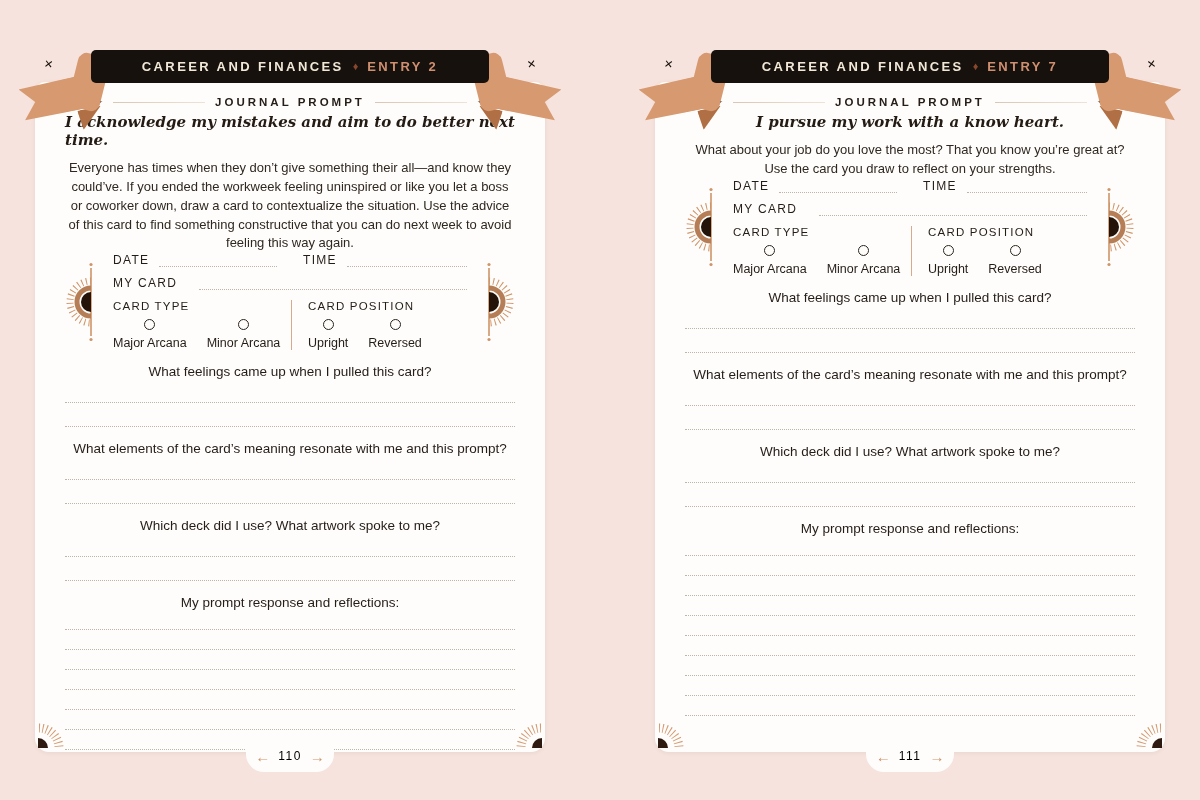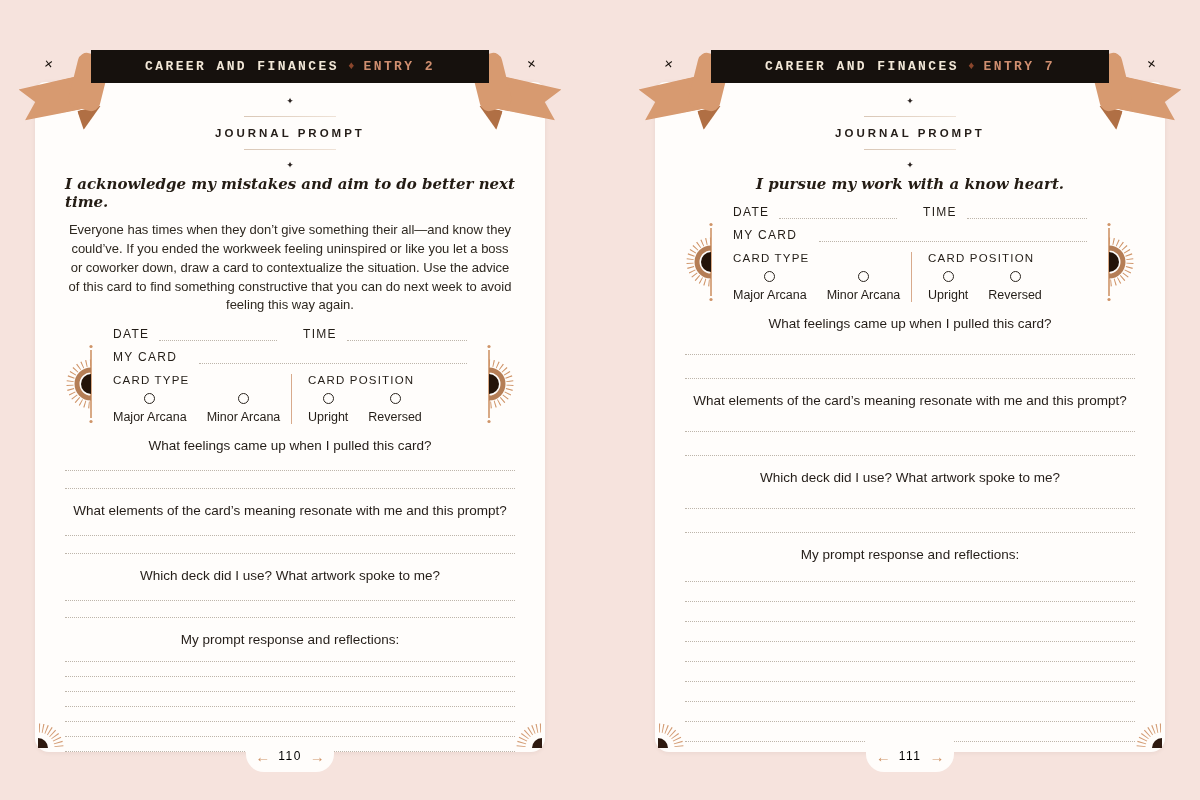--- a/index.html
+++ b/index.html
@@ -9,48 +9,48 @@
   }
   *{margin:0;padding:0;box-sizing:border-box;}
   body{width:1200px;height:800px;font-family:"Liberation Sans",sans-serif;}
   .canvas{position:relative;width:1200px;height:800px;background:var(--bg);overflow:hidden;}
   .page{position:absolute;top:82px;width:510px;height:670px;background:var(--page);
         border-radius:10px 10px 14px 14px;box-shadow:0 1px 4px rgba(90,60,50,.08);}
   .page.left{left:35px;} .page.right{left:655px;}
 
   
   .banner{position:absolute;top:-32px;left:56px;right:56px;height:33px;background:var(--banner_bg);
-          border-radius:0;display:flex;align-items:center;justify-content:center;gap:9px;z-index:3;font-family:Liberation Mono, monospace;}
+          border-radius:5px;display:flex;align-items:center;justify-content:center;gap:9px;z-index:3;}
   .banner-title{color:var(--banner_text);font-size:13px;font-weight:bold;letter-spacing:2.4px;}
   .banner-diamond{color:var(--diamond);font-size:11px;line-height:1;}
   .banner-entry{color:var(--entry);font-size:13px;font-weight:bold;letter-spacing:2.4px;}
   .ribbon{position:absolute;top:-30px;width:96px;height:88px;z-index:2;}
   .ribbon.rl{left:-14px;} .ribbon.rr{right:-14px;transform:scaleX(-1);}
   .r-curl{position:absolute;left:52px;top:2px;width:32px;height:56px;background:var(--ribbon);
           border-radius:9px;transform:rotate(14deg);}
   .r-tail{position:absolute;left:0;top:28px;width:76px;height:34px;background:var(--ribbon);
           transform:rotate(-12deg);clip-path:polygon(0 4%,100% 0,100% 100%,0 96%,18% 50%);}
   .r-fold{position:absolute;left:58px;top:56px;width:24px;height:20px;background:var(--ribbon_dark);
           clip-path:polygon(0 0,100% 0,10% 100%);transform:rotate(-12deg);}
   .burst{position:absolute;z-index:1;}
   .b-l{left:58px;top:-14px;} .b-r{right:58px;top:-14px;transform:scaleX(-1);}
   .sparkle{position:absolute;font-size:11px;color:#17100b;z-index:4;}
   .sp-l{left:9px;top:-24px;transform:rotate(8deg);} .sp-r{right:9px;top:-24px;transform:rotate(-8deg);}
 
   
   .content{position:absolute;inset:0;padding:10px 30px 0;display:flex;flex-direction:column;align-items:center;}
-  .prompt-row{display:flex;align-items:center;gap:10px;margin-top:4px;flex-direction:column;}
+  .prompt-row{display:flex;align-items:center;gap:10px;margin-top:4px;}
   .prompt-line{width:92px;height:1px;background:linear-gradient(to right,#d9c7b6,#efe2d6);}
   .prompt-star{color:#2b2320;font-size:9px;}
   .prompt-label{font-size:11.5px;font-weight:bold;letter-spacing:3px;color:#241d18;}
   .affirmation{font-family:"DejaVu Serif",serif;font-style:italic;font-weight:bold;
                font-size:15px;color:#241c14;margin-top:5px;}
   .intro{font-size:13px;line-height:1.45;text-align:center;color:#2e2820;margin-top:10px;max-width:452px;}
 
-  .fields-row{display:flex;align-items:flex-end;width:100%;margin-top:12px;gap:4px;}
+  .fields-row{display:flex;align-items:center;width:100%;gap:4px;}
   .fields{flex:1;padding:0 10px;}
   .dt-row{display:flex;gap:26px;}
   .fg{display:flex;flex:1;align-items:flex-end;gap:10px;}
   .f-label{font-size:12px;letter-spacing:1.3px;color:var(--text);white-space:nowrap;}
   .dotline{flex:1;border-bottom:1.4px dotted var(--line_dot);height:14px;}
   .card-row{display:flex;align-items:flex-end;gap:22px;margin-top:9px;}
   .choices{display:flex;margin-top:10px;}
   .col-type{flex:1.12;}
   .col-pos{flex:1;border-left:1px solid var(--divider);padding-left:16px;}
   .choice-title{font-size:11.5px;letter-spacing:1.2px;color:var(--text);}
@@ -240,20 +240,21 @@
 
     <div class="content">
       <div class="prompt-row">
         <span class="prompt-star">✦</span>
         <span class="prompt-line"></span>
         <span class="prompt-label">JOURNAL PROMPT</span>
         <span class="prompt-line"></span>
         <span class="prompt-star">✦</span>
       </div>
       <div class="affirmation">I pursue my work with a know heart.</div>
+      <p class="intro">What about your job do you love the most? That you know you’re great at? Use the card you draw to reflect on your strengths.</p>
 
       <div class="fields-row">
         <svg class="ornament orn-l" width="34" height="80" viewBox="0 0 34 80">
           <circle cx="26" cy="2.5" r="1.6" fill="#cf9468"></circle>
             <circle cx="26" cy="77.5" r="1.6" fill="#cf9468"></circle>
           <line x1="26" y1="6" x2="26" y2="74" stroke="#cf9468" stroke-width="1.6"></line>
           <path d="M26,19 A21,21 0 0,0 26,61" fill="none" stroke="#cf9468" stroke-width="7" stroke-dasharray="1,3.2"></path>
           <path d="M26,26 A14,14 0 0,0 26,54" fill="none" stroke="#b57e56" stroke-width="5"></path>
           <path d="M26,30 A10,10 0 0,0 26,50 Z" fill="#231309"></path>
         </svg>

